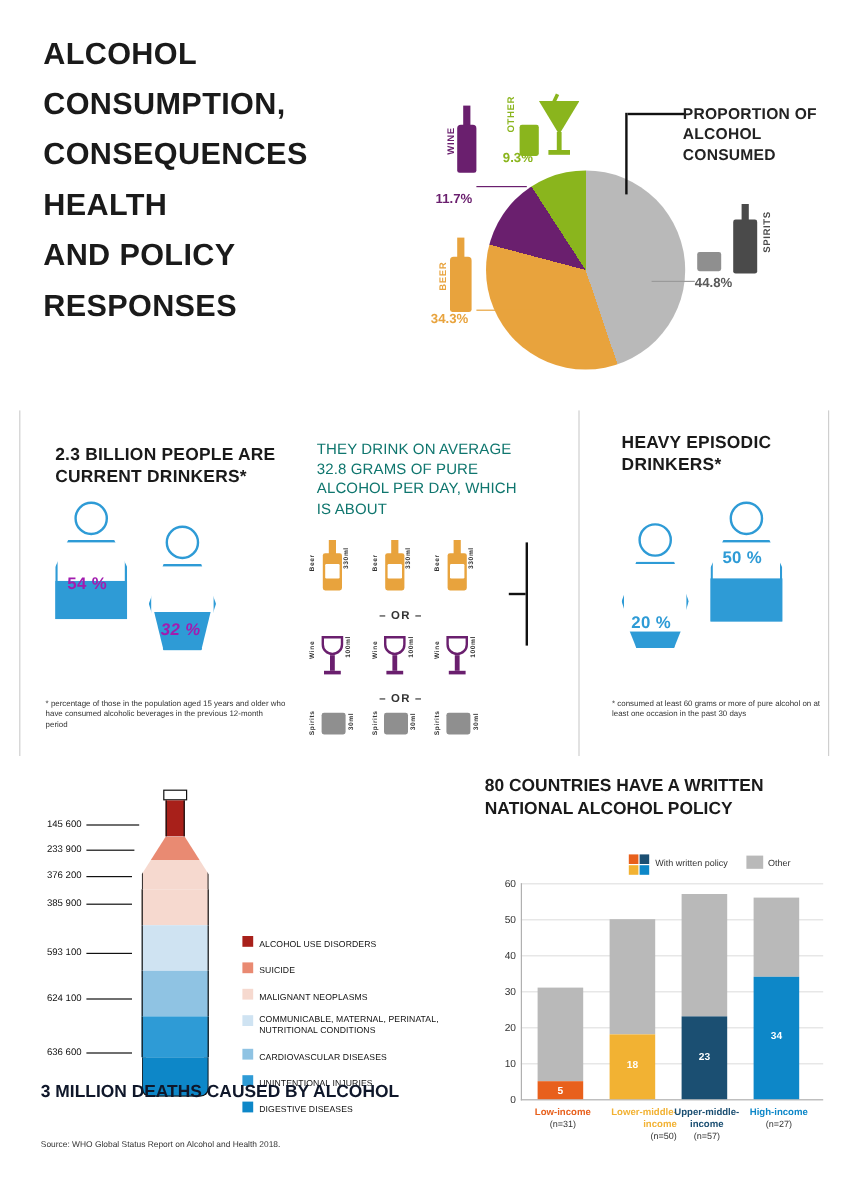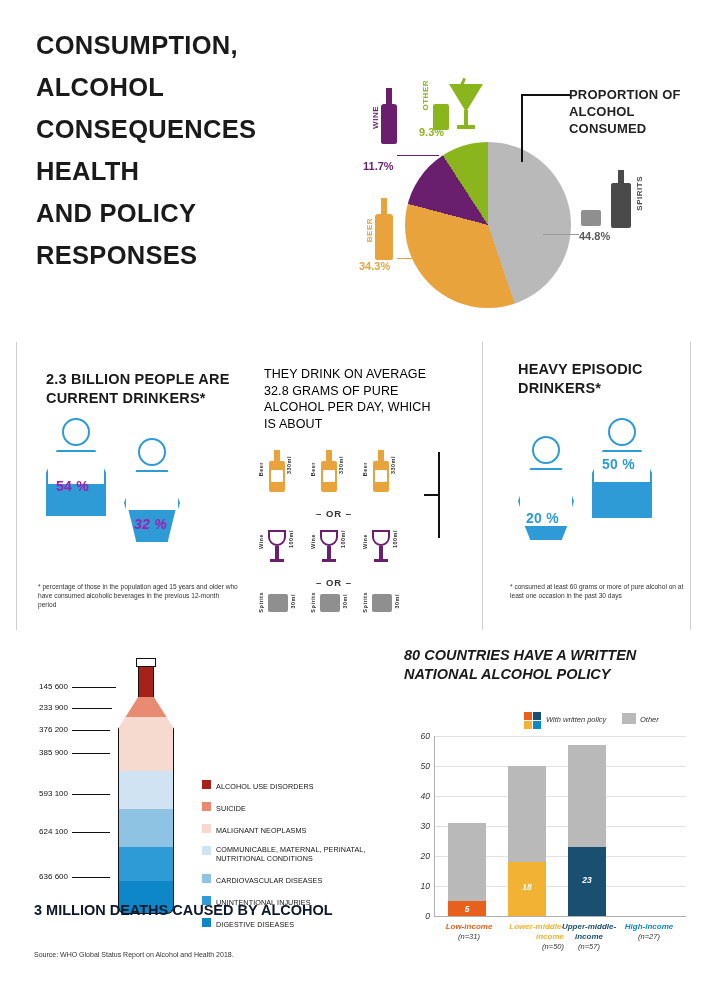--- a/index.html
+++ b/index.html
@@ -51,21 +51,21 @@
   .beer-bottle .neck{position:absolute;left:6px;top:0;width:6px;height:18px;background:#e8a33d;}
   .beer-bottle .body{position:absolute;left:0;top:16px;width:18px;height:46px;background:#e8a33d;border-radius:3px 3px 2px 2px;}
   .spirit-bottle{position:absolute;width:20px;height:58px;}
   .spirit-bottle .neck{position:absolute;left:7px;top:0;width:6px;height:14px;background:#4a4a4a;}
   .spirit-bottle .body{position:absolute;left:0;top:13px;width:20px;height:45px;background:#4a4a4a;border-radius:2px;}
 
   
   .band{position:absolute;left:0;top:342px;width:706px;height:300px;}
   .divider-v{position:absolute;width:1px;background:#cfcfcf;}
   .hdr{font-size:14.5px;font-weight:bold;line-height:19px;color:#1a1a1a;letter-spacing:.2px;}
-  .para{font-size:12.5px;line-height:16.5px;color:#000000;letter-spacing:.1px;}
+  .para{font-size:12.5px;line-height:16.5px;color:#0f766e;letter-spacing:.1px;}
   .foot{font-size:6.6px;line-height:9px;color:#333;}
 
   .figure{position:absolute;}
   .fig-pct{
     position:absolute;color:#a21caf;font-size:14px;font-weight:bold;letter-spacing:.3px;
   }
 
   
   .ico-col{position:absolute;text-align:center;}
   .ico-cap{font-size:5.5px;color:#333;}
@@ -74,40 +74,40 @@
   
   .deaths{position:absolute;left:24px;top:646px;width:360px;height:330px;}
   .tickline{position:absolute;height:1px;background:#111;}
   .ticknum{position:absolute;font-size:8px;color:#111;text-align:right;width:44px;}
   .legend-item{position:absolute;font-size:7.2px;color:#111;letter-spacing:.1px;line-height:9px;}
   .legend-sw{position:absolute;width:9px;height:9px;}
   .deaths-cap{position:absolute;left:10px;top:256px;font-size:14.5px;font-weight:bold;color:#0f172a;}
   .source{position:absolute;left:10px;top:305px;font-size:7px;color:#333;}
 
   
-  .barsec{position:absolute;left:396px;top:640px;width:300px;height:350px;font-style:italic;}
+  .barsec{position:absolute;left:396px;top:640px;width:300px;height:350px;}
   .bar-title{position:absolute;left:8px;top:6px;width:250px;font-size:14.5px;font-weight:bold;line-height:19px;color:#1a1a1a;}
   .axis{position:absolute;background:#b0b0b0;}
   .ytick{position:absolute;font-size:8.5px;color:#333;text-align:right;width:20px;}
   .gridrow{position:absolute;height:1px;background:#e2e2e2;}
   .barcol{position:absolute;bottom:0;}
   .barseg{position:absolute;width:100%;}
   .barval{position:absolute;width:100%;text-align:center;color:#fff;font-size:8.5px;font-weight:bold;}
   .xlab{position:absolute;text-align:center;font-size:8px;font-weight:bold;line-height:10px;}
   .xsub{font-weight:normal;font-size:7.5px;color:#333;}
   .legend-bar{position:absolute;font-size:7.5px;color:#333;}
 </style>
 </head>
 <body>
 
 <div class="page">
 
   <div class="title">
+    <div>ALCOHOL</div>
     <div>CONSUMPTION,</div>
-    <div>ALCOHOL</div>
     <div>CONSEQUENCES</div>
     <div>HEALTH</div>
     <div>AND POLICY</div>
     <div>RESPONSES</div>
   </div>
 
   <div class="pie-wrap">
     <div class="pie"></div>
 
     <div class="callout-line" style="left:170px;top:34px;width:48px;height:1.6px;"></div>
@@ -400,19 +400,25 @@
       <div class="barseg" style="bottom:69px;height:102px;background:#b9b9b9;"></div>
       <div class="barseg" style="bottom:0;height:69px;background:#1b4f72;">
         <div class="barval" style="top:28px;">23</div>
       </div>
     </div>
     <div class="xlab" style="left:158px;top:282px;width:70px;color:#1b4f72;">
       <span>Upper-middle-income</span><br>
       <span class="xsub">(n=57)</span>
     </div>
 
+    <div class="barcol" style="left:232px;top:108px;width:38px;height:168px;">
+      <div class="barseg" style="bottom:102px;height:66px;background:#b9b9b9;"></div>
+      <div class="barseg" style="bottom:0;height:102px;background:#0d87c8;">
+        <div class="barval" style="top:44px;">34</div>
+      </div>
+    </div>
     <div class="xlab" style="left:218px;top:282px;width:70px;color:#0d87c8;">
       <span>High-income</span><br>
       <span class="xsub">(n=27)</span>
     </div>
   </div>
 
 </div>
 
 </body></html>

